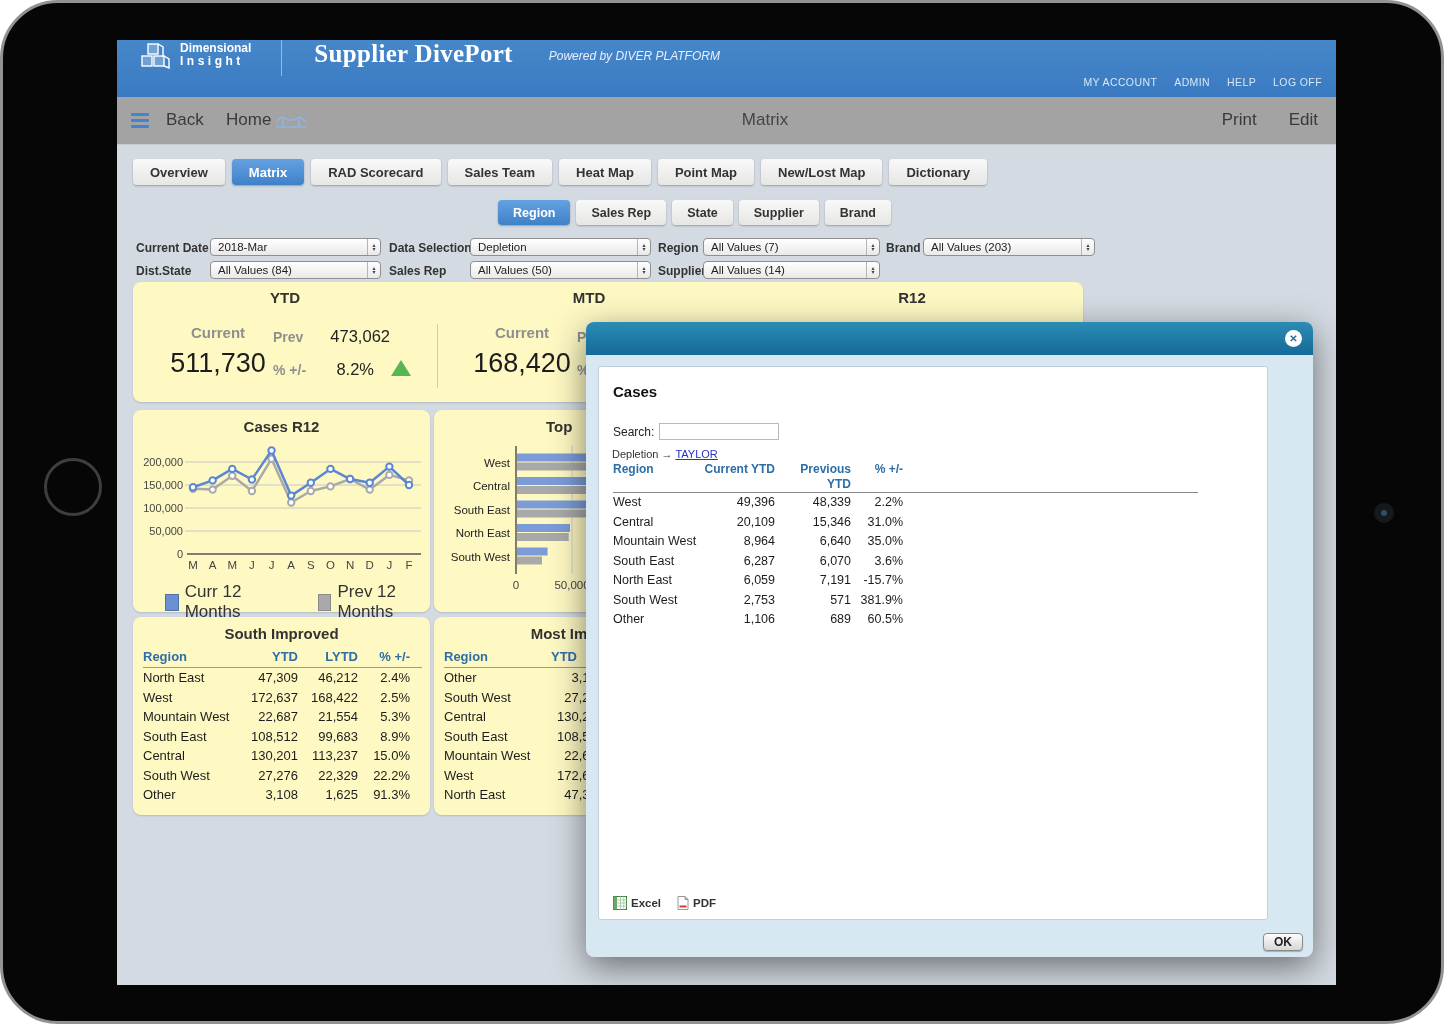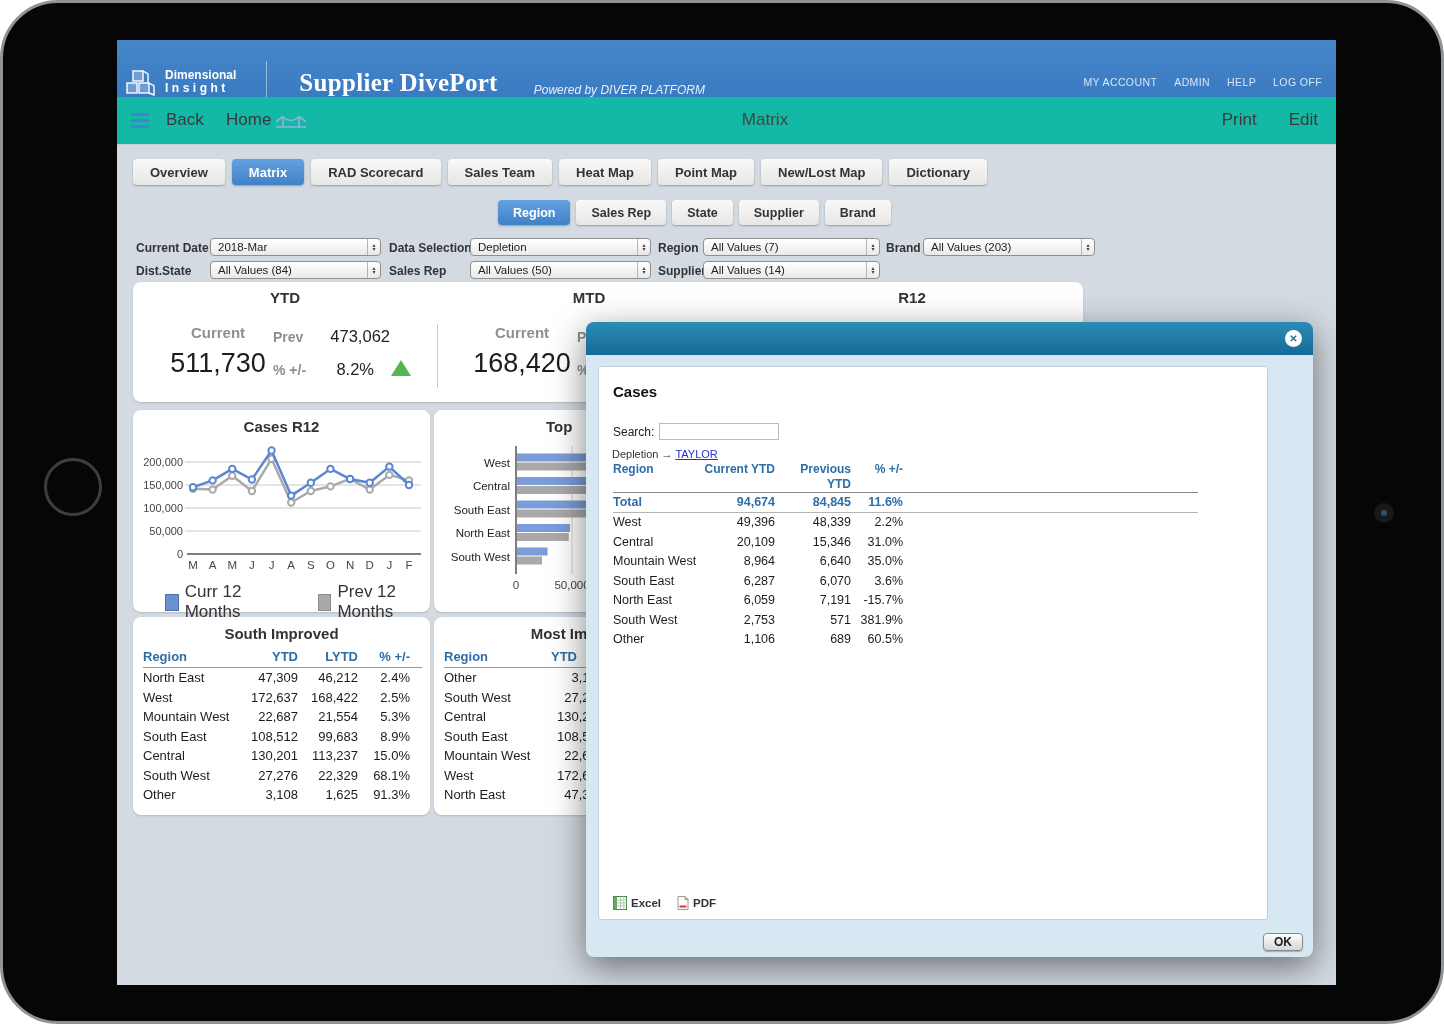--- a/index.html
+++ b/index.html
@@ -7,30 +7,30 @@
   .tablet{position:absolute;left:0;top:0;width:1444px;height:1024px;background:#060607;border:3px solid #8f9396;border-radius:58px;overflow:hidden;}
   .cam-left{position:absolute;left:41px;top:455px;width:58px;height:58px;border:3px solid #3c3f42;border-radius:50%;}
   .cam-right{position:absolute;left:1371px;top:500px;width:20px;height:20px;background:#16181a;border-radius:50%;}
   .cam-right:after{content:"";position:absolute;left:7px;top:7px;width:6px;height:6px;background:#2e4f6b;border-radius:50%;}
   .screen{position:absolute;left:114px;top:37px;width:1219px;height:945px;background:#d3dae1;overflow:hidden;}
 
   
   .hdr{position:absolute;left:0;top:0;width:100%;height:57px;background:linear-gradient(#4687c9,#3a7ac2);}
   .hdr-links{position:absolute;top:8px;right:14px;display:flex;gap:17px;font-size:10.5px;letter-spacing:.4px;color:#d9e6f6;}
   .hdr-links span{cursor:pointer;margin-top:28px;}
-  .hdr-main{display:flex;align-items:flex-end;height:100%;padding-left:7px;color:#fff;gap:14px;}
+  .hdr-main{display:flex;align-items:flex-start;height:100%;padding-left:22px;color:#fff;gap:14px;}
   .logo{display:flex;align-items:center;gap:7px;}
   .logo-text{display:flex;flex-direction:column;font-weight:bold;font-size:12px;line-height:13px;}
   .logo-text .ls{letter-spacing:3.5px;}
   .hdr-divider{width:1px;height:36px;background:rgba(255,255,255,.45);margin:0 18px 0 16px;}
   .app-title{font-size:25px;font-weight:600;letter-spacing:.3px;font-family:Liberation Serif, serif;}
   .powered{font-size:12px;font-style:italic;color:#e7eefb;margin-left:22px;margin-top:9px;}
 
   
-  .nav{position:absolute;left:0;top:57px;width:100%;height:48px;background:#14b8a6;border-bottom:1px solid #c9cdd1;}
+  .nav{position:absolute;left:0;top:57px;width:100%;height:48px;background:#a3a3a3;border-bottom:1px solid #c9cdd1;}
   .burger{position:absolute;left:14px;top:16px;display:flex;flex-direction:column;gap:3px;cursor:pointer;}
   .burger i{width:18px;height:3px;background:#4183d0;border-radius:1px;}
   .nav-link{position:absolute;top:13px;font-size:17px;color:#3a3a3a;cursor:pointer;}
   .bridge{position:absolute;left:158px;top:16px;}
   .nav-title{position:absolute;left:648px;top:13px;transform:translateX(-50%);font-size:17px;color:#444;}
   .nav-right{position:absolute;right:18px;top:13px;display:flex;gap:32px;font-size:17px;color:#3a3a3a;}
   .nav-right span{cursor:pointer;}
 
   
   .tabs1{position:absolute;left:16px;top:119px;display:flex;gap:7px;}
@@ -40,21 +40,21 @@
   .tab.on{background:linear-gradient(#64a1e1,#3f81c8);color:#fff;}
 
   
   #filters{position:absolute;inset:0;}
   .flabel{position:absolute;font-size:12px;font-weight:bold;color:#333;}
   .fselect{position:absolute;height:18px;background:linear-gradient(#fff,#e9e9e9);border:1px solid #8f8f8f;border-radius:4px;font-size:11.5px;color:#222;display:flex;align-items:center;padding-left:7px;cursor:pointer;}
   .fselect .fv{flex:1;}
   .stepper{width:13px;height:100%;display:flex;flex-direction:column;align-items:center;justify-content:center;font-size:6px;line-height:4px;color:#444;border-left:1px solid #b5b5b5;}
 
   
-  .card{position:absolute;background:#ffffff;border-radius:8px;box-shadow:0 1px 2px rgba(0,0,0,.15);}
+  .card{position:absolute;background:#fef9c3;border-radius:8px;box-shadow:0 1px 2px rgba(0,0,0,.15);}
   .card-title{position:absolute;top:8px;left:0;width:100%;text-align:center;font-size:15px;font-weight:bold;color:#333;}
   .summary{left:16px;top:242px;width:950px;height:120px;}
   .sum-hd{position:absolute;top:7px;text-align:center;font-size:15px;font-weight:bold;color:#333;}
   .sdiv{position:absolute;top:42px;bottom:14px;width:1px;background:#c9c9c7;}
   .slabel{position:absolute;font-size:15px;font-weight:bold;color:#8f8f8f;text-align:center;}
   .sbig{position:absolute;font-size:27px;color:#1c1c1c;text-align:center;}
   .plabel{position:absolute;font-size:14px;font-weight:bold;color:#8f8f8f;}
   .pval{position:absolute;font-size:16.5px;color:#222;text-align:right;}
   .tri{position:absolute;width:0;height:0;border-left:10px solid transparent;border-right:10px solid transparent;border-bottom:16px solid #57b554;}
 
@@ -384,21 +384,21 @@
           <div class="trow" style="grid-template-columns: 98px 57px 60px 52px;">
             <span class="nm">Central</span>
             <span class="num">130,201</span>
             <span class="num">113,237</span>
             <span class="num">15.0%</span>
           </div>
           <div class="trow" style="grid-template-columns: 98px 57px 60px 52px;">
             <span class="nm">South West</span>
             <span class="num">27,276</span>
             <span class="num">22,329</span>
-            <span class="num">68.1%</span>
+            <span class="num">22.2%</span>
           </div>
           <div class="trow" style="grid-template-columns: 98px 57px 60px 52px;">
             <span class="nm">Other</span>
             <span class="num">3,108</span>
             <span class="num">1,625</span>
             <span class="num">91.3%</span>
           </div>
         </div>
     </section>
 
@@ -454,26 +454,20 @@
           <span>Depletion</span>
           <span>→</span>
           <a>TAYLOR</a>
         </div>
         <div id="modal-table">
             <div class="trow thead" style="grid-template-columns: 88px 74px 76px 52px;">
               <span class="nm">Region</span>
               <span class="num">Current YTD</span>
               <span class="num">Previous YTD</span>
               <span class="num">% +/-</span>
-            </div>
-            <div class="trow ttotal" style="grid-template-columns: 88px 74px 76px 52px;">
-              <span class="nm">Total</span>
-              <span class="num">94,674</span>
-              <span class="num">84,845</span>
-              <span class="num">11.6%</span>
             </div>
             <div class="trow" style="grid-template-columns: 88px 74px 76px 52px;">
               <span class="nm">West</span>
               <span class="num">49,396</span>
               <span class="num">48,339</span>
               <span class="num">2.2%</span>
             </div>
             <div class="trow" style="grid-template-columns: 88px 74px 76px 52px;">
               <span class="nm">Central</span>
               <span class="num">20,109</span>

